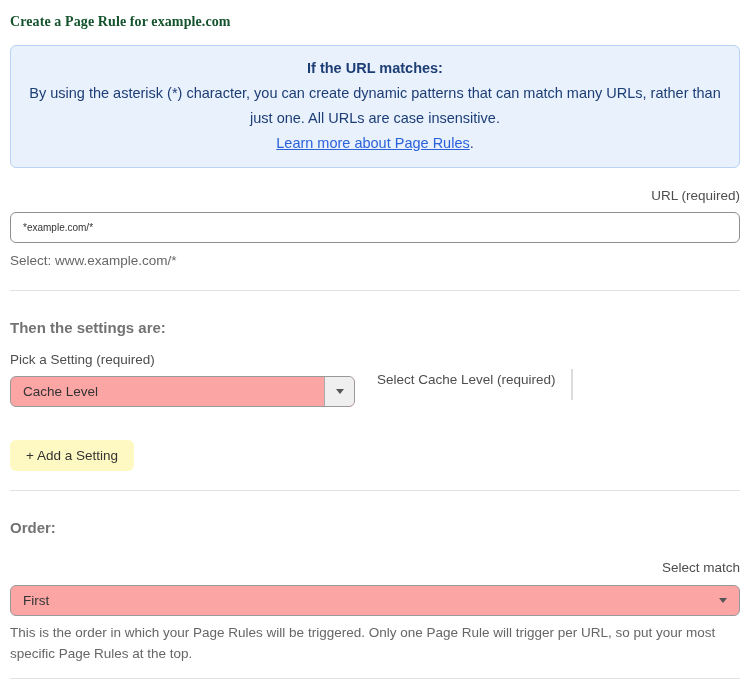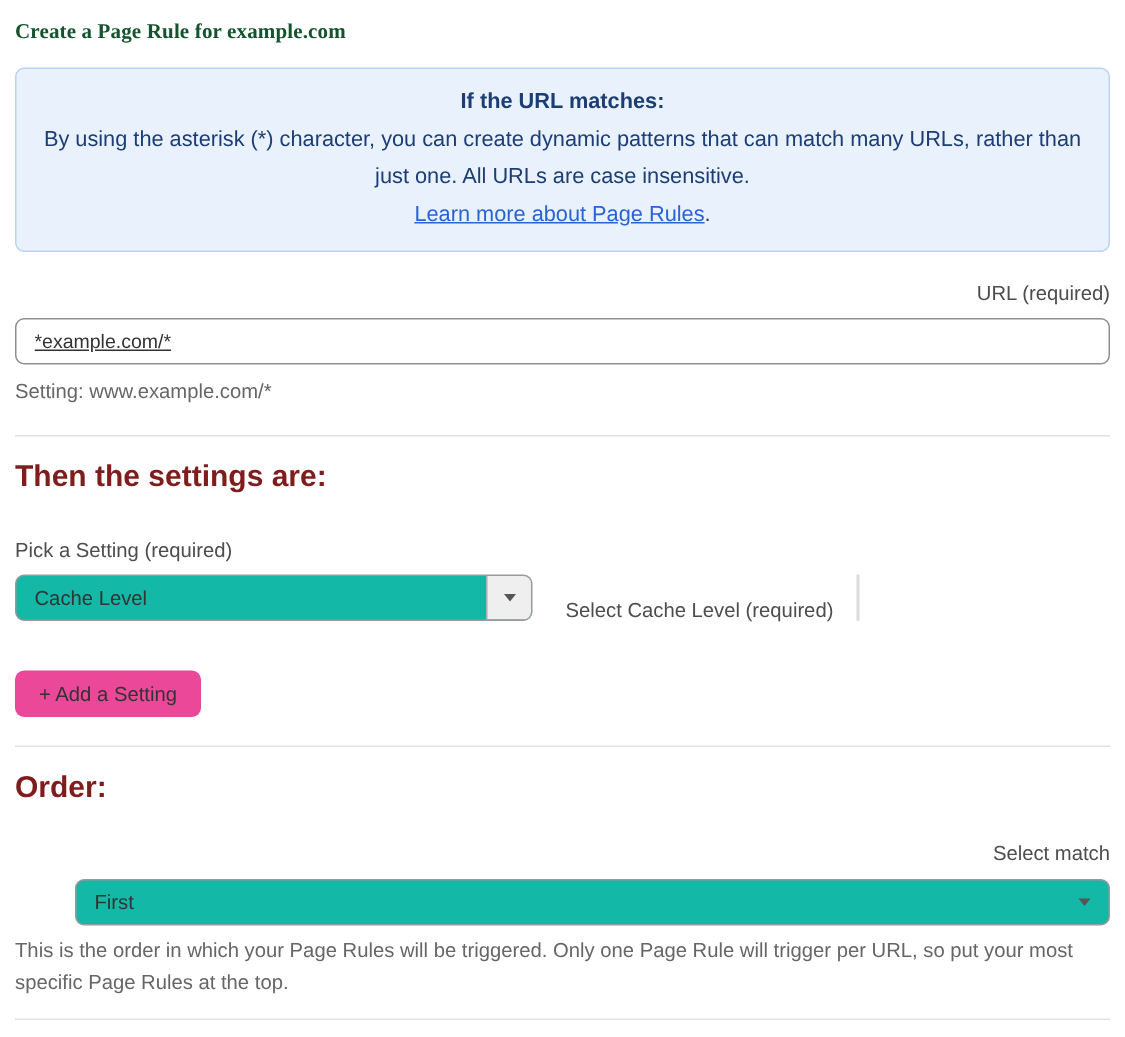--- a/index.html
+++ b/index.html
@@ -49,57 +49,56 @@
   }
   .text-input {
     display: block;
     margin-top: 9px;
     width: 100%;
     height: 31px;
     border: 1px solid #8f8f8f;
     border-radius: 6px;
     padding: 0 12px;
     font-family: "Liberation Sans", sans-serif;
-    font-size: 13px;
+    font-size: 10px;
     color: #333;
     background: #fff;
     outline: none;
-    text-decoration: underline;
   }
   .helper-text {
     margin-top: 7px;
     font-size: 13.5px;
     color: #666;
     line-height: 21px;
   }
 
   .divider {
     border: none;
     border-top: 1px solid #e2e2e2;
     margin-top: 19px;
   }
 
   .section-heading {
-    margin-top: 16px;
-    font-size: 20px;
+    margin-top: 28px;
+    font-size: 15px;
     font-weight: bold;
-    color: #7f1d1d;
-  }
-
-  .pickers-row { display: flex; margin-top: 29px; align-items: flex-end; }
+    color: #737373;
+  }
+
+  .pickers-row { display: flex; margin-top: 16px; align-items: center; }
   .picker-col-1 { width: 345px; }
   .picker-col-2 { width: 188px; margin-left: 22px; }
   .picker-label { font-size: 13.5px; color: #4d4d4d; }
 
   .select-box {
     margin-top: 9px;
     height: 31px;
     border: 1px solid #999;
     border-radius: 6px;
-    background: #14b8a6;
+    background: #fca5a5;
     display: flex;
     align-items: center;
     cursor: pointer;
     overflow: hidden;
   }
   .select-value {
     flex: 1;
     padding: 0 12px;
     font-size: 13.5px;
     color: #333;
@@ -136,42 +135,42 @@
     display: inline-block;
     height: 31px;
     line-height: 31px;
     padding: 0 16px;
     border: none;
     border-radius: 6px;
     font-family: "Liberation Sans", sans-serif;
     font-size: 13.5px;
     cursor: pointer;
   }
-  .btn-gray { background: #ec4899; color: #333; }
+  .btn-gray { background: #fef9c3; color: #333; }
 
   .add-setting-btn { margin-top: 33px; }
 
-  .order-select { margin-top: 10px; margin-left: 40px; }
+  .order-select { margin-top: 10px; }
 </style>
 </head>
 <body>
 
 <div class="container">
 
   <h1 class="page-title">Create a Page Rule for example.com</h1>
 
   <div class="callout">
     <div class="callout-heading">If the URL matches:</div>
     <div class="callout-body">By using the asterisk (*) character, you can create dynamic patterns that can match many URLs, rather than just one. All URLs are case insensitive.</div>
     <div><span class="callout-link">Learn more about Page Rules</span><span>.</span></div>
   </div>
 
   <div class="field-label">URL (required)</div>
   <input class="text-input" type="text" value="*example.com/*" style="">
-  <div class="helper-text">Setting: www.example.com/*</div>
+  <div class="helper-text">Select: www.example.com/*</div>
 
   <hr class="divider">
 
   <div class="section-heading">Then the settings are:</div>
 
   <div class="pickers-row">
     <div class="picker-col-1">
       <div class="picker-label">Pick a Setting (required)</div>
       <div class="select-box">
         <span class="select-value">Cache Level</span>

